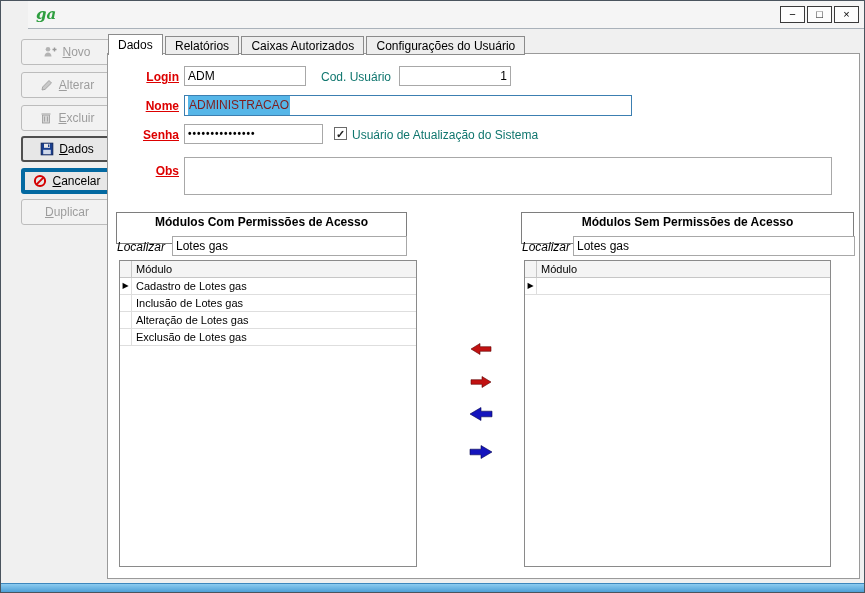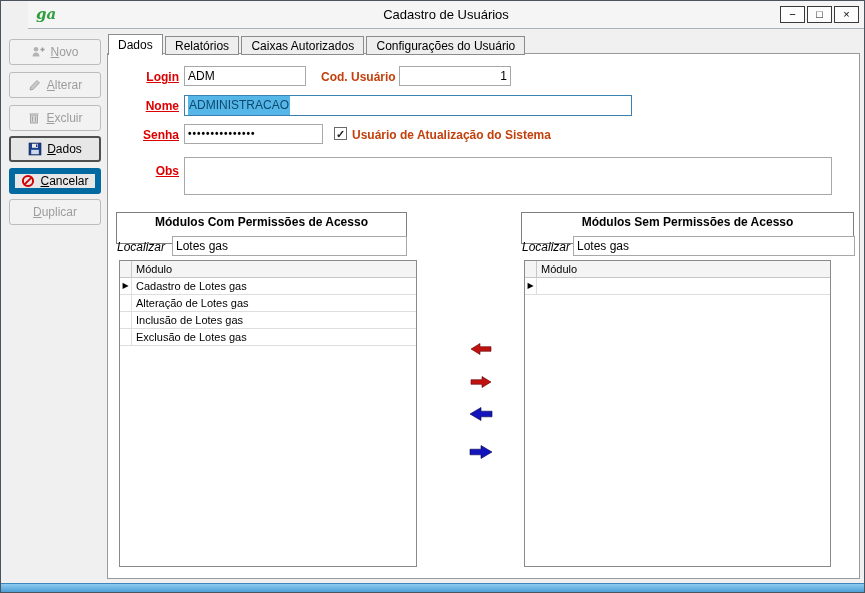--- a/index.html
+++ b/index.html
@@ -12,51 +12,51 @@
   .titlebar { position:absolute; left:0; top:0; right:0; height:28px;
     background:#f5f5f5; border-bottom:1px solid #aab2ba;margin-left:27px; }
   .logo { position:absolute; left:8px; top:4px; font-size:15px; font-weight:bold;
     font-style:italic; color:#2e9e3f; font-family:"DejaVu Serif", serif; }
   .wtitle { position:absolute; left:0; right:0; top:6px; text-align:center; font-size:13px; }
   .win-controls { position:absolute; right:5px; top:5px; display:flex; gap:2px; }
   .win-btn { width:25px; height:17px; border:1px solid #3a3a3a; background:#fdfdfd;
     font-size:11px; line-height:15px; text-align:center; cursor:default; }
 
   
-  .sidebar { position:absolute; left:3px; top:31px; width:103px; height:548px; }
+  .sidebar { position:absolute; left:15px; top:31px; width:103px; height:548px; }
   .side-btn { position:absolute; left:5px; width:92px; height:26px;
     background:#f2f2f2; border:1px solid #bcbcbc; border-radius:3px;
     display:flex; align-items:center; justify-content:center; gap:5px;
     font-size:12px; font-family:"Liberation Sans", sans-serif; }
-  .side-btn.enabled { background:#e7e7e7; border:6px solid #0369a1; }
+  .side-btn.enabled { background:#e7e7e7; border:4px solid #0369a1; }
   .side-btn.default { border:2px solid #4f4f4f; }
   .side-btn.disabled { color:#9d9d9d; }
   .side-label { display:block; }
   .side-label::first-letter { text-decoration:underline; }
 
   
   .tabs { position:absolute; left:107px; top:33px; height:21px; z-index:3; white-space:nowrap; }
   .tab { display:inline-block; height:19px; line-height:18px; padding:0 9px;
     border:1px solid #8b8b8b; background:#eeeeee; margin-right:-1px; vertical-align:bottom; }
   .tab.active { background:#ffffff; height:21px; line-height:20px; border-bottom:none;
     position:relative; z-index:4; }
 
   
   .page { position:absolute; left:106px; top:52px; width:753px; height:526px;
     background:#fff; border:1px solid #9a9a9a; }
 
   .fld-label { position:absolute; left:0; width:71px; text-align:right;
     color:#dd0000; font-weight:bold; text-decoration:underline; }
-  .plain-label { position:absolute; color:#c2410c;font-weight:bold; }
+  .plain-label { position:absolute; color:#0f766e; }
 
   .tb { position:absolute; height:20px; background:#fff; border:1px solid #a8a8a8;
     line-height:18px; padding:0 3px; white-space:nowrap; overflow:hidden; }
   .tb.right { text-align:right; }
   .tb.focus { border:1px solid #3c7fb1; height:21px; line-height:19px; }
-  .sel { background:#56b6e8; color:#0c4a6e; padding:12px 1px; }
+  .sel { background:#56b6e8; color:#7f1d1d; padding:12px 1px; }
   .tb.pwd { font-size:10px; letter-spacing:1px; font-weight:bold; line-height:18px; }
   .tb.tall { height:38px; }
 
   .checkbox { position:absolute; width:13px; height:13px; background:#fff;
     border:1px solid #6a6a6a; text-align:center; }
   .check { display:block; font-size:11px; line-height:12px; font-weight:bold; color:#222; }
 
   .panel-header { position:absolute; height:32px; border:1px solid #7e7e7e; background:#fff;
     font-weight:bold; text-align:center; line-height:18px; }
   .loc-label { position:absolute; font-size:12px;font-style:italic; }
@@ -78,21 +78,20 @@
     background:linear-gradient(#8ccbf0,#4e9fd6); border-top:1px solid #3d87bd; }
   .icon svg { display:block; }
 </style>
 </head>
 <body>
 
 <div class="window">
 
   <div class="titlebar">
     <span class="logo">ga</span>
-    <span class="wtitle">Cadastro de Usuários</span>
     <div class="win-controls">
       <span class="win-btn">−</span>
       <span class="win-btn">□</span>
       <span class="win-btn">×</span>
     </div>
   </div>
 
   <div class="sidebar">
     <button class="side-btn disabled" style="top:7px">
       <span class="icon">
@@ -184,25 +183,25 @@
       <div class="grid-header">
         <div class="gh-ind"></div>
         <div class="gh-col">Módulo</div>
       </div>
       <div class="grid-row">
         <div class="g-ind">▶</div>
         <div class="g-cell">Cadastro de Lotes gas</div>
       </div>
       <div class="grid-row">
         <div class="g-ind"></div>
+        <div class="g-cell">Inclusão de Lotes gas</div>
+      </div>
+      <div class="grid-row">
+        <div class="g-ind"></div>
         <div class="g-cell">Alteração de Lotes gas</div>
-      </div>
-      <div class="grid-row">
-        <div class="g-ind"></div>
-        <div class="g-cell">Inclusão de Lotes gas</div>
       </div>
       <div class="grid-row">
         <div class="g-ind"></div>
         <div class="g-cell">Exclusão de Lotes gas</div>
       </div>
     </div>
 
     <div class="panel-header" style="left:413px;top:158px;width:333px">Módulos Sem Permissões de Acesso</div>
     <span class="loc-label" style="left:414px;top:186px">Localizar</span>
     <div class="tb" style="left:465px;top:182px;width:282px">Lotes gas</div>

